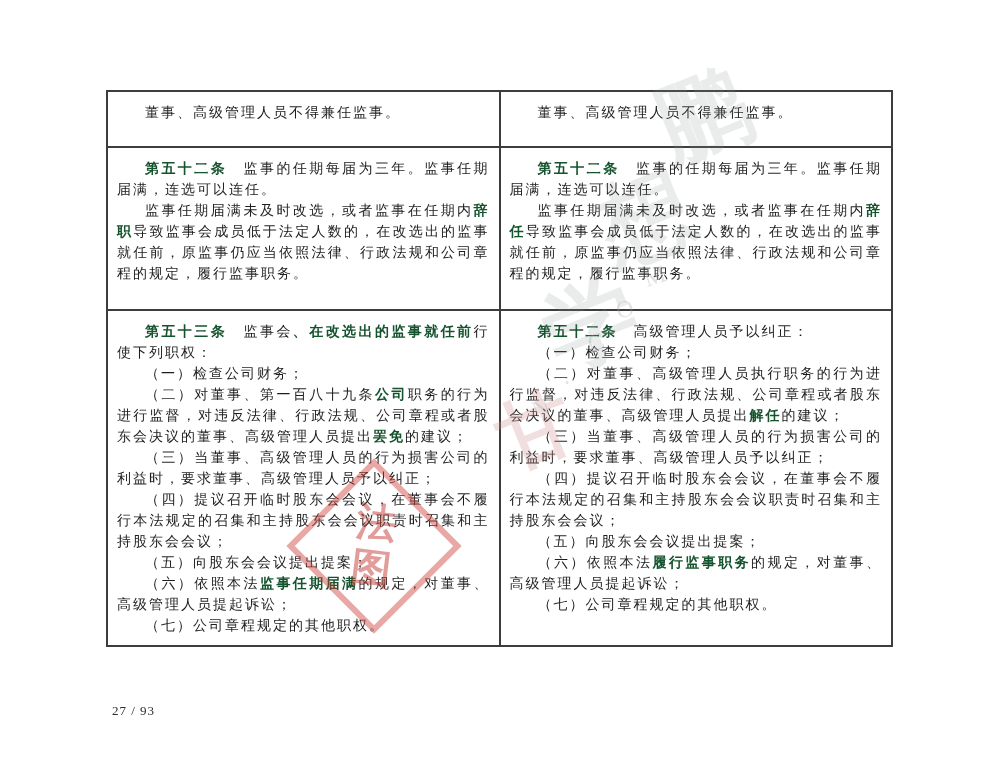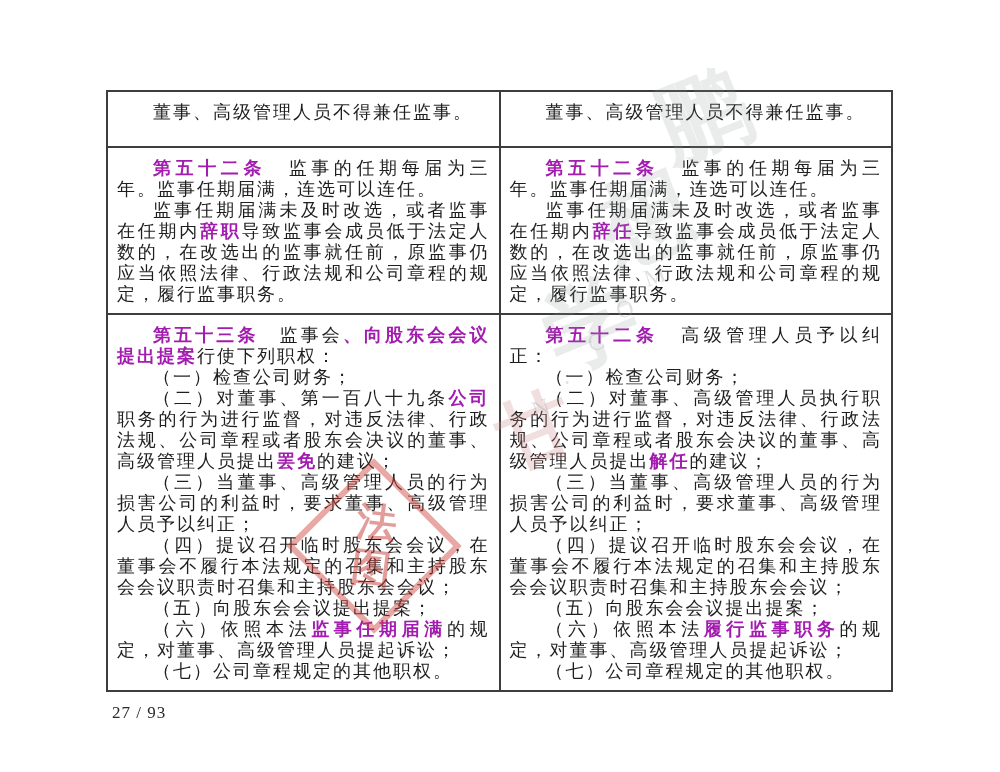--- a/index.html
+++ b/index.html
@@ -18,29 +18,29 @@
     width:50%;vertical-align:top;
     border:2px solid #3d3d3d;
     padding:10px 9px 8px 9px;
     background:transparent;
   }
   table.cmp tr:nth-child(1) td{height:36px;}
   table.cmp tr:nth-child(2) td{height:143px;}
   table.cmp tr:nth-child(3) td{height:316px;}
   table.cmp p{
     margin:0;text-indent:2em;
-    font-size:18px;line-height:21px;letter-spacing:2px;
+    font-size:14px;line-height:21px;letter-spacing:2px;
     text-align:justify;color:#1e1e1e;
   }
-  table.cmp span.red{color:#a21caf;font-weight:bold;}
+  table.cmp span.red{color:#14532d;font-weight:bold;}
 
   
   .footer{
     position:absolute;left:112px;top:703px;
-    font-size:17px;letter-spacing:1px;color:#2a2a2a;z-index:1;
+    font-size:13px;letter-spacing:1px;color:#2a2a2a;z-index:1;
   }
 
   
   .wm-layer{position:absolute;left:0;top:0;width:1000px;height:772px;z-index:2;pointer-events:none;}
   .wm-glyph{
     position:absolute;color:#8d9496;opacity:0.18;
     font-family:"Liberation Serif","DejaVu Serif",serif;font-weight:bold;
     transform:rotate(-22deg);line-height:1;
   }
   .wm-glyph.pink{color:#cf8f8f;opacity:0.28;}
@@ -100,21 +100,21 @@
             <p><span class="red">第五十二条</span><span>　监事的任期每届为三年。监事任期届满，连选可以连任。</span></p>
             <p><span>监事任期届满未及时改选，或者监事在任期内</span><span class="red">辞职</span><span>导致监事会成员低于法定人数的，在改选出的监事就任前，原监事仍应当依照法律、行政法规和公司章程的规定，履行监事职务。</span></p>
           </td>
           <td>
             <p><span class="red">第五十二条</span><span>　监事的任期每届为三年。监事任期届满，连选可以连任。</span></p>
             <p><span>监事任期届满未及时改选，或者监事在任期内</span><span class="red">辞任</span><span>导致监事会成员低于法定人数的，在改选出的监事就任前，原监事仍应当依照法律、行政法规和公司章程的规定，履行监事职务。</span></p>
           </td>
         </tr>
         <tr>
           <td>
-            <p><span class="red">第五十三条</span><span>　监事会</span><span class="red">、向股东会会议提出提案</span><span>行使下列职权：</span></p>
+            <p><span class="red">第五十三条</span><span>　监事会</span><span class="red">、在改选出的监事就任前</span><span>行使下列职权：</span></p>
             <p><span>（一）检查公司财务；</span></p>
             <p><span>（二）对董事、第一百八十九条</span><span class="red">公司</span><span>职务的行为进行监督，对违反法律、行政法规、公司章程或者股东会决议的董事、高级管理人员提出</span><span class="red">罢免</span><span>的建议；</span></p>
             <p><span>（三）当董事、高级管理人员的行为损害公司的利益时，要求董事、高级管理人员予以纠正；</span></p>
             <p><span>（四）提议召开临时股东会会议，在董事会不履行本法规定的召集和主持股东会会议职责时召集和主持股东会会议；</span></p>
             <p><span>（五）向股东会会议提出提案；</span></p>
             <p><span>（六）依照本法</span><span class="red">监事任期届满</span><span>的规定，对董事、高级管理人员提起诉讼；</span></p>
             <p><span>（七）公司章程规定的其他职权。</span></p>
           </td>
           <td>
             <p><span class="red">第五十二条</span><span>　高级管理人员予以纠正：</span></p>

